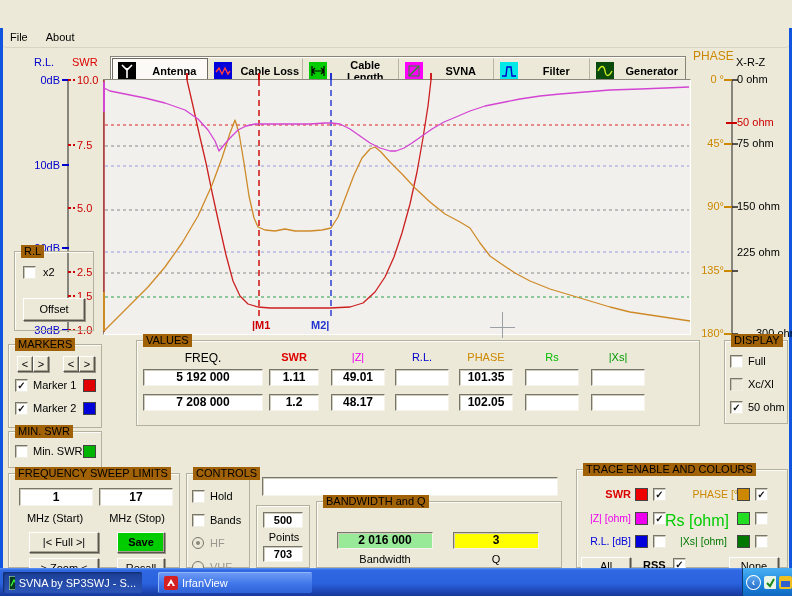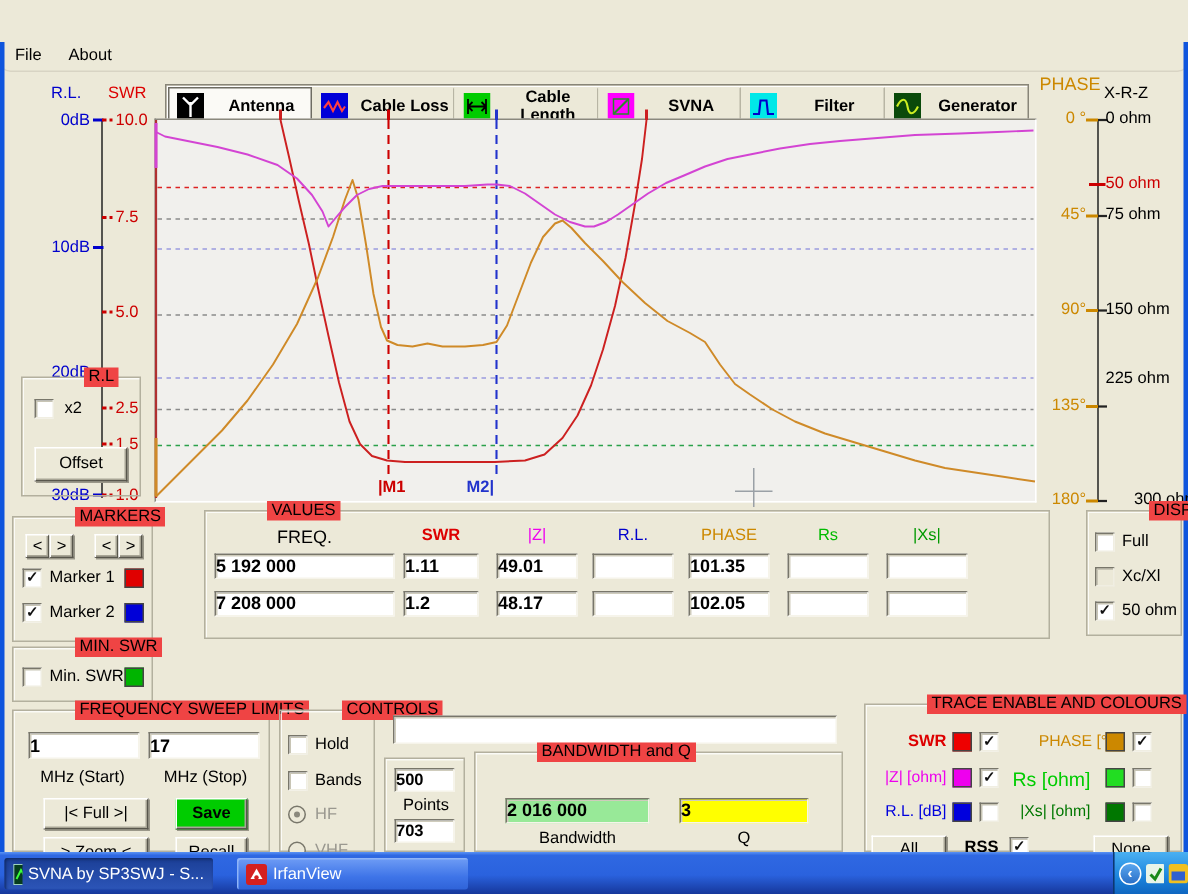--- a/index.html
+++ b/index.html
@@ -20,35 +20,35 @@
   
   #toolbar{left:110px;top:56px;width:576px;height:30px;background:#ece9d8;
     border:1px solid #888578;box-shadow:inset 1px 1px 0 #fff;display:flex;padding:1px;font-weight:bold;}
   .tbtn{flex:1;height:26px;margin:0;display:flex;align-items:center;padding-left:5px;
     background:#ece9d8;border:1px solid #ece9d8;border-right:1px solid #b8b5a4;}
   .tbtn.active{background:#fbfaf6;border:1px solid #6e6c62;}
   .ticon{width:18px;height:18px;margin-right:6px;flex:none;display:block;}
   .tlabel{flex:1;text-align:center;}
   
   .groupbox{border:1px solid #b3b09e;box-shadow:inset 1px 1px 0 rgba(255,255,255,.8);}
-  .legend{position:absolute;top:-7px;left:6px;background:#ef4444;padding:0 3px;white-space:nowrap;line-height:13px;margin-left:35px;}
+  .legend{position:absolute;top:-7px;left:6px;background:#a16207;padding:0 3px;white-space:nowrap;line-height:13px;}
   .btn3d{background:#ece9d8;border-top:1px solid #fff;border-left:1px solid #fff;
     border-right:1px solid #58564c;border-bottom:1px solid #58564c;
     box-shadow:inset -1px -1px 0 #a8a595, 1px 1px 0 #9a9789;text-align:center;}
   .sunken{background:#fff;border-top:1px solid #78766a;border-left:1px solid #78766a;
     border-right:1px solid #f6f4ea;border-bottom:1px solid #f6f4ea;box-shadow:inset 1px 1px 0 #cfccbc;}
   .cb{width:13px;height:13px;background:#fff;border-top:1px solid #78766a;border-left:1px solid #78766a;
     border-right:1px solid #f0eee2;border-bottom:1px solid #f0eee2;box-shadow:inset 1px 1px 0 #c8c5b5;
     font-size:10px;font-weight:bold;line-height:11px;text-align:center;color:#111;}
   .cb.gray{background:#ece9d8;}
   .radio{width:12px;height:12px;border-radius:50%;background:#fff;border:1px solid #78766a;text-align:center;}
   .radio.gray{background:#ece9d8;}
   .radio .dot{display:block;width:4px;height:4px;border-radius:50%;background:#8a887c;margin:3px auto;}
   .swatch{width:13px;height:13px;border:1px solid #444;}
-  .vfield{height:17px;font-weight:bold;font-size:12px;text-align:left;line-height:15px;}
+  .vfield{height:17px;font-weight:bold;font-size:12px;text-align:center;line-height:15px;}
   .vhead{text-align:center;font-weight:bold;}
   .lbl{white-space:nowrap;}
   
   #chartbg{left:103px;top:79px;width:588px;height:256px;background:#f1f0ed;
     border-top:1px solid #8a887c;border-left:1px solid #8a887c;border-right:1px solid #fff;border-bottom:1px solid #fff;}
   #chart-svg{left:0;top:0;pointer-events:none;}
   .mlabel{font-weight:bold;font-size:11px;}
   .crosshair div{position:absolute;background:#9aa0a6;}
   
   #taskbar{left:0;top:568px;width:792px;height:28px;
@@ -316,21 +316,21 @@
     <span class="abs lbl" style="left: 2px; top: 18px; width: 52px; text-align: right; font-weight: bold; color: rgb(221, 0, 0);">SWR</span>
     <div class="abs swatch" style="left: 58px; top: 18px; background-color: rgb(238, 0, 0);"></div>
     <div class="abs cb" style="left:76px;top:18px"><span>✓</span></div>
     <span class="abs lbl" style="left: 88px; top: 18px; width: 76px; text-align: right; font-size: 10.5px; color: rgb(204, 136, 0);">PHASE [°]</span>
     <div class="abs swatch" style="left: 160px; top: 18px; background-color: rgb(204, 136, 0);"></div>
     <div class="abs cb" style="left:178px;top:18px"><span>✓</span></div>
 
     <span class="abs lbl" style="left: 2px; top: 42px; width: 52px; text-align: right; font-size: 10.5px; color: rgb(238, 0, 238);">|Z| [ohm]</span>
     <div class="abs swatch" style="left: 58px; top: 42px; background-color: rgb(238, 0, 238);"></div>
     <div class="abs cb" style="left:76px;top:42px"><span>✓</span></div>
-    <span class="abs lbl" style="left: 88px; top: 42px; width: 62px; text-align: right; font-size: 13px; color: rgb(0, 204, 0);">Rs [ohm]</span>
+    <span class="abs lbl" style="left: 88px; top: 42px; width: 62px; text-align: right; font-size: 16px; color: rgb(0, 204, 0);">Rs [ohm]</span>
     <div class="abs swatch" style="left: 160px; top: 42px; background-color: rgb(34, 221, 34);"></div>
     <div class="abs cb" style="left:178px;top:42px"><span></span></div>
 
     <span class="abs lbl" style="left: 2px; top: 65px; width: 52px; text-align: right; font-size: 10.5px; color: rgb(0, 0, 221);">R.L. [dB]</span>
     <div class="abs swatch" style="left: 58px; top: 65px; background-color: rgb(0, 0, 221);"></div>
     <div class="abs cb" style="left:76px;top:65px"><span></span></div>
     <span class="abs lbl" style="left: 88px; top: 65px; width: 62px; text-align: right; font-size: 10.5px; color: rgb(0, 119, 0);">|Xs| [ohm]</span>
     <div class="abs swatch" style="left: 160px; top: 65px; background-color: rgb(0, 119, 0);"></div>
     <div class="abs cb" style="left:178px;top:65px"><span></span></div>
 

